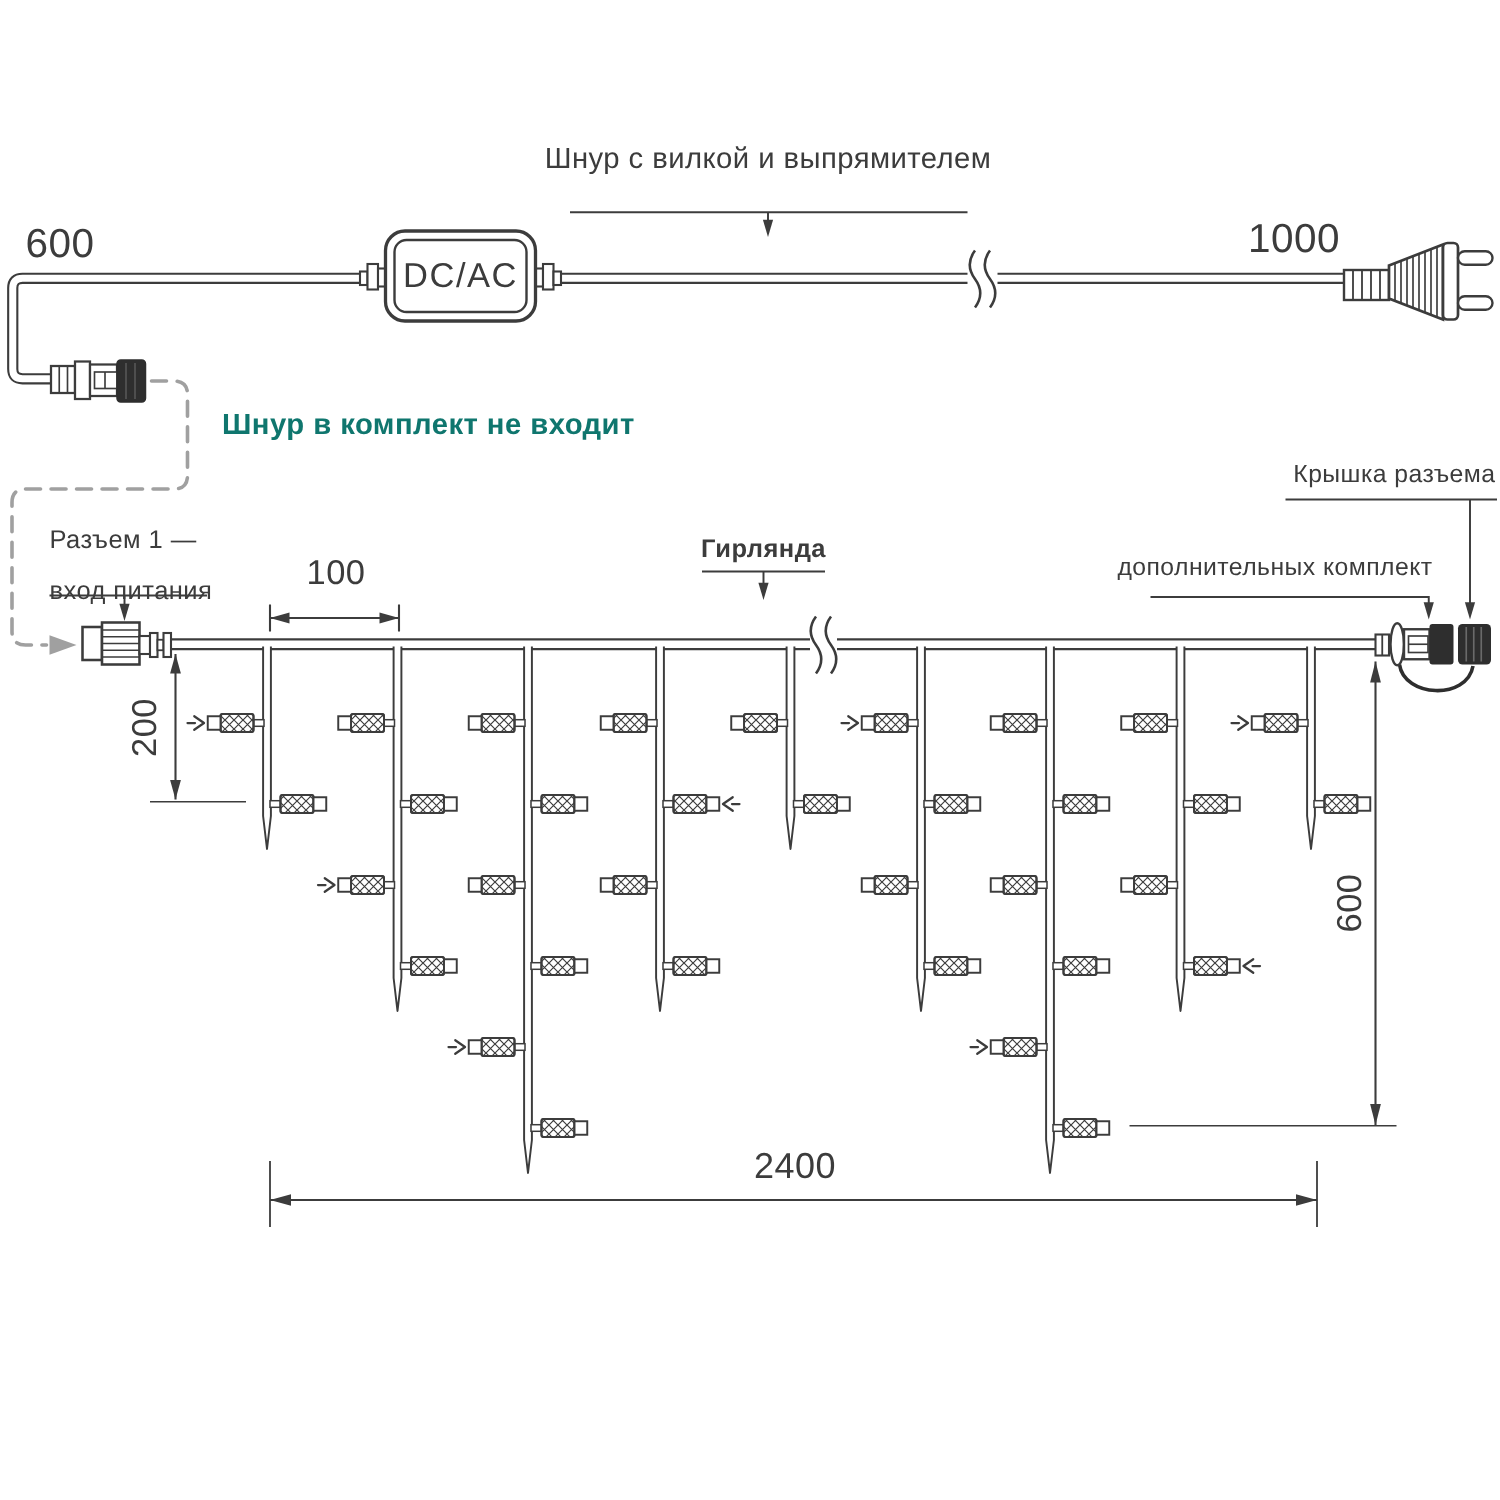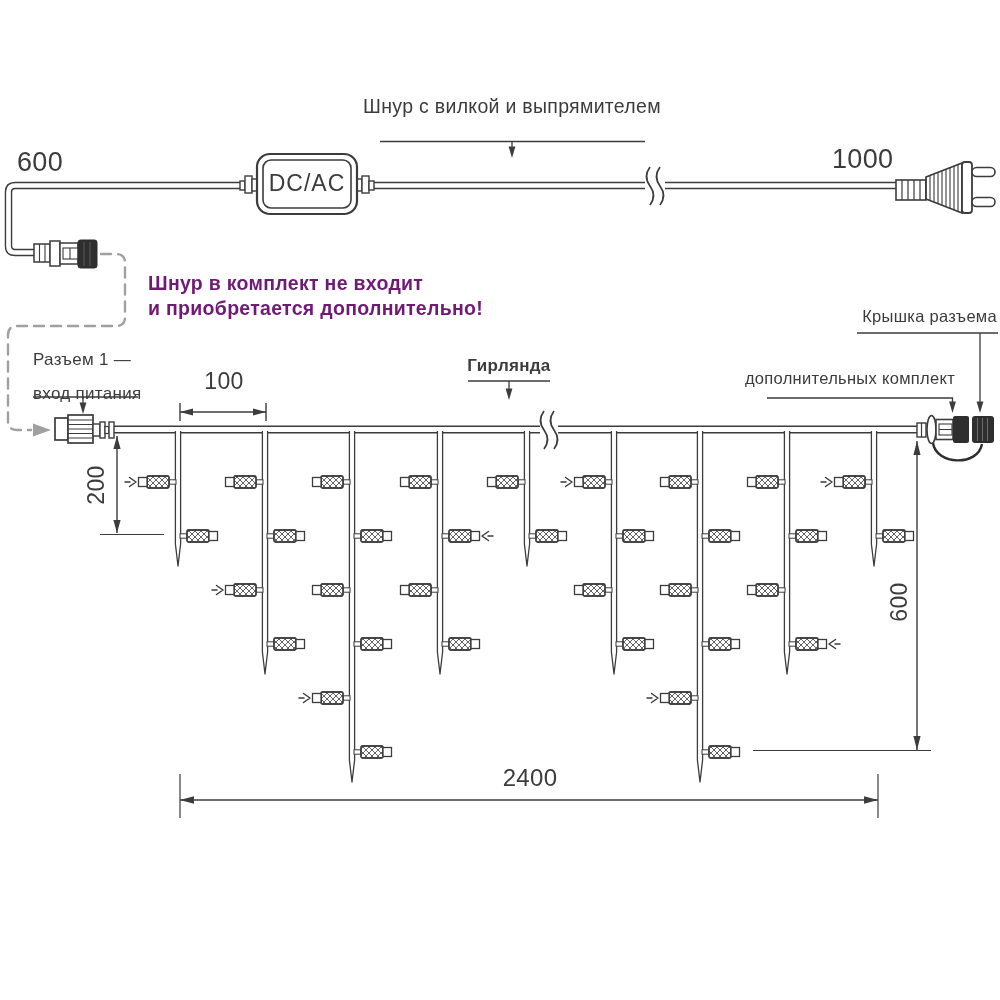--- a/index.html
+++ b/index.html
@@ -6,21 +6,21 @@
   .canvas{
     position:relative;width:1000px;height:1000px;background:#ffffff;overflow:hidden;
     font-family:"Liberation Sans", sans-serif;color:#3c3c3c;
   }
   .canvas svg{position:absolute;left:0;top:0;}
   .lbl{position:absolute;white-space:nowrap;color:#3c3c3c;letter-spacing:.3px;}
   .num{font-size:27px;}
   .dimnum{font-size:23px;}
   .center{text-align:center;white-space:normal;}
   .right{text-align:right;}
-  .graytxt{color:#701a75;font-weight:bold;}
+  .graytxt{color:#0f766e;font-weight:bold;}
   .rot{transform:rotate(-90deg);transform-origin:center center;}
 </style>
 </head>
 <body>
 
 <div class="canvas">
 
 <svg width="1000" height="1000" viewBox="0 0 1000 1000">
   <defs>
     <pattern id="ledhatch" patternUnits="userSpaceOnUse" width="6" height="6">
@@ -417,21 +417,20 @@
 </svg>
 
 <div class="lbl num" style="left:17px;top:147px;">600</div>
 <div class="lbl num" style="left:832px;top:144px;">1000</div>
 
 <div class="lbl center" style="left:352px;top:95px;width:320px;font-size:19.5px;">Шнур с вилкой и выпрямителем</div>
 
 <div class="lbl" style="left:262px;top:170px;width:90px;text-align:center;font-size:23px;letter-spacing:1px;">DC/AC</div>
 
 <div class="lbl graytxt" style="left:148px;top:272px;font-size:19.5px;">Шнур в комплект не входит</div>
-<div class="lbl graytxt" style="left:148px;top:297px;font-size:19.5px;">и приобретается дополнительно!</div>
 
 <div class="lbl" style="left:33px;top:350px;font-size:17px;">Разъем 1 —</div>
 <div class="lbl" style="left:33px;top:384px;font-size:17px;">вход питания</div>
 
 <div class="lbl center" style="left:434px;top:356px;width:150px;font-size:17px;font-weight:bold;">Гирлянда</div>
 
 <div class="lbl right" style="left:725px;top:369px;width:230px;font-size:16.5px;">дополнительных комплект</div>
 
 <div class="lbl right" style="left:789px;top:307px;width:208px;font-size:16.5px;">Крышка разъема</div>
 

